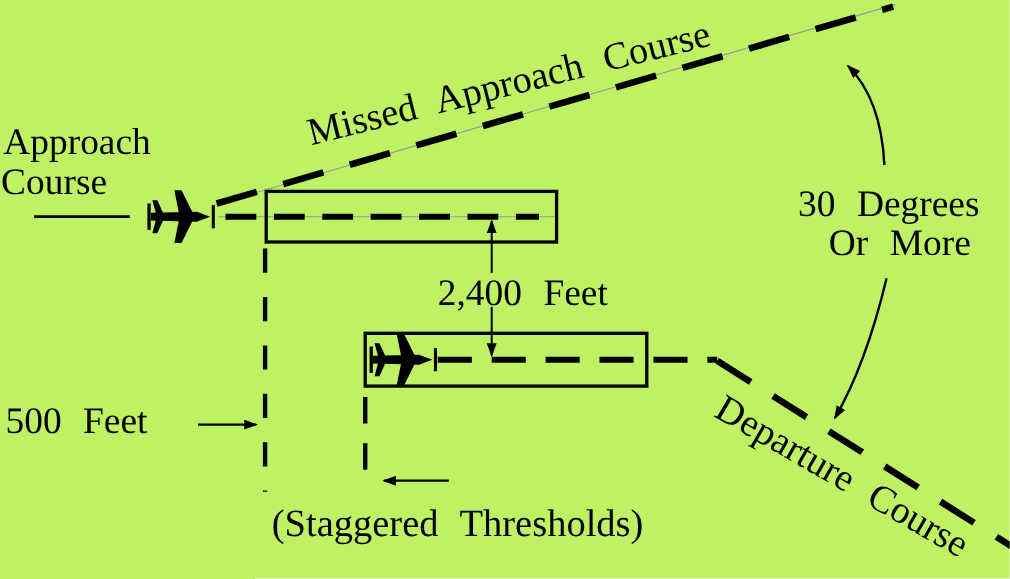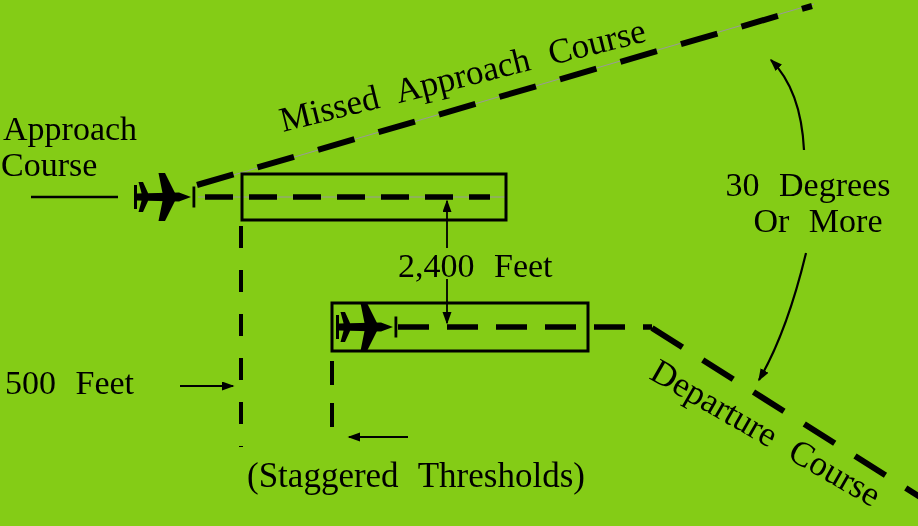--- a/index.html
+++ b/index.html
@@ -4,21 +4,21 @@
 <style>
   html, body {
     margin: 0;
     padding: 0;
     background: #ffffff;
   }
   .stage {
     position: relative;
     width: 918px;
     height: 526px;
-    background: #84cc16;
+    background: #bef264;
     overflow: hidden;
   }
   svg text {
     font-family: "Liberation Serif", "DejaVu Serif", serif;
     fill: #000000;
     word-spacing: 11px;
   }
   .lbl      { font-size: 34px; }
   .lbl-big  { font-size: 35px; }
 </style>

